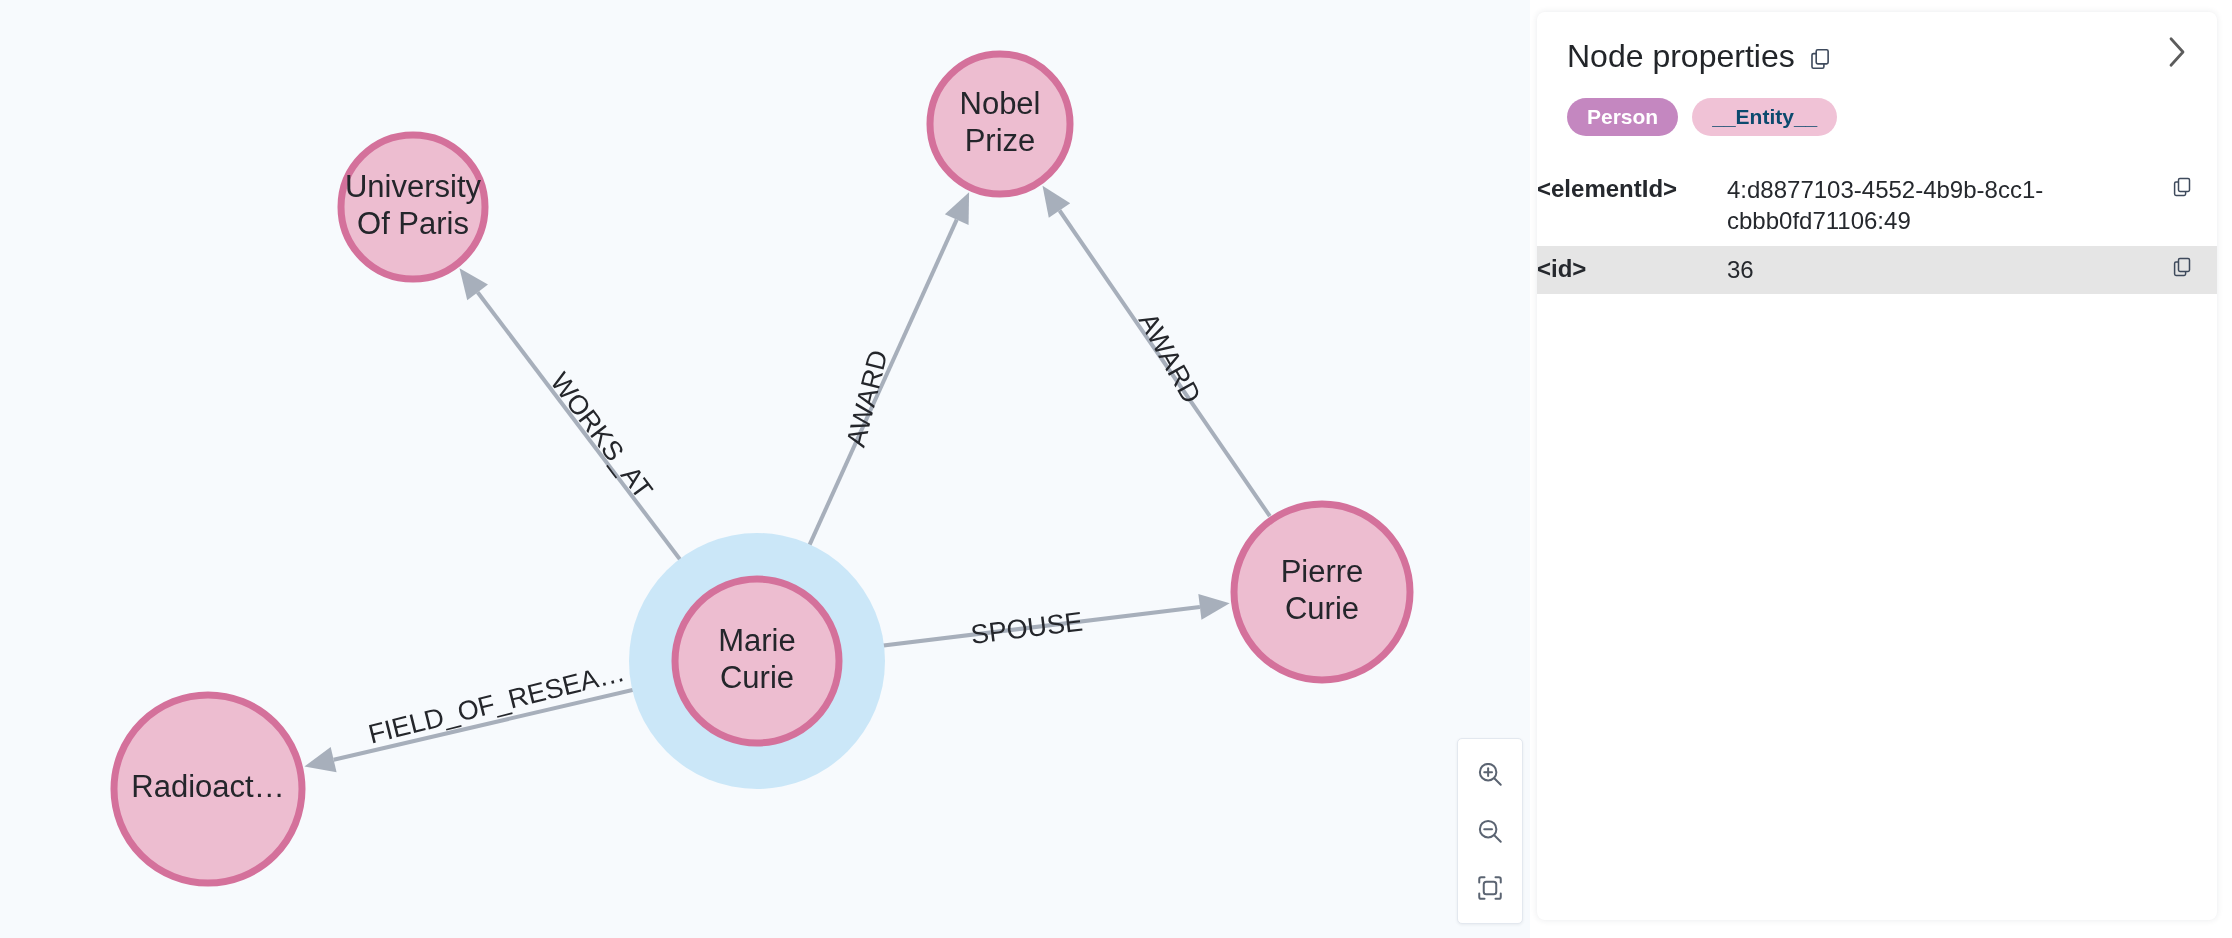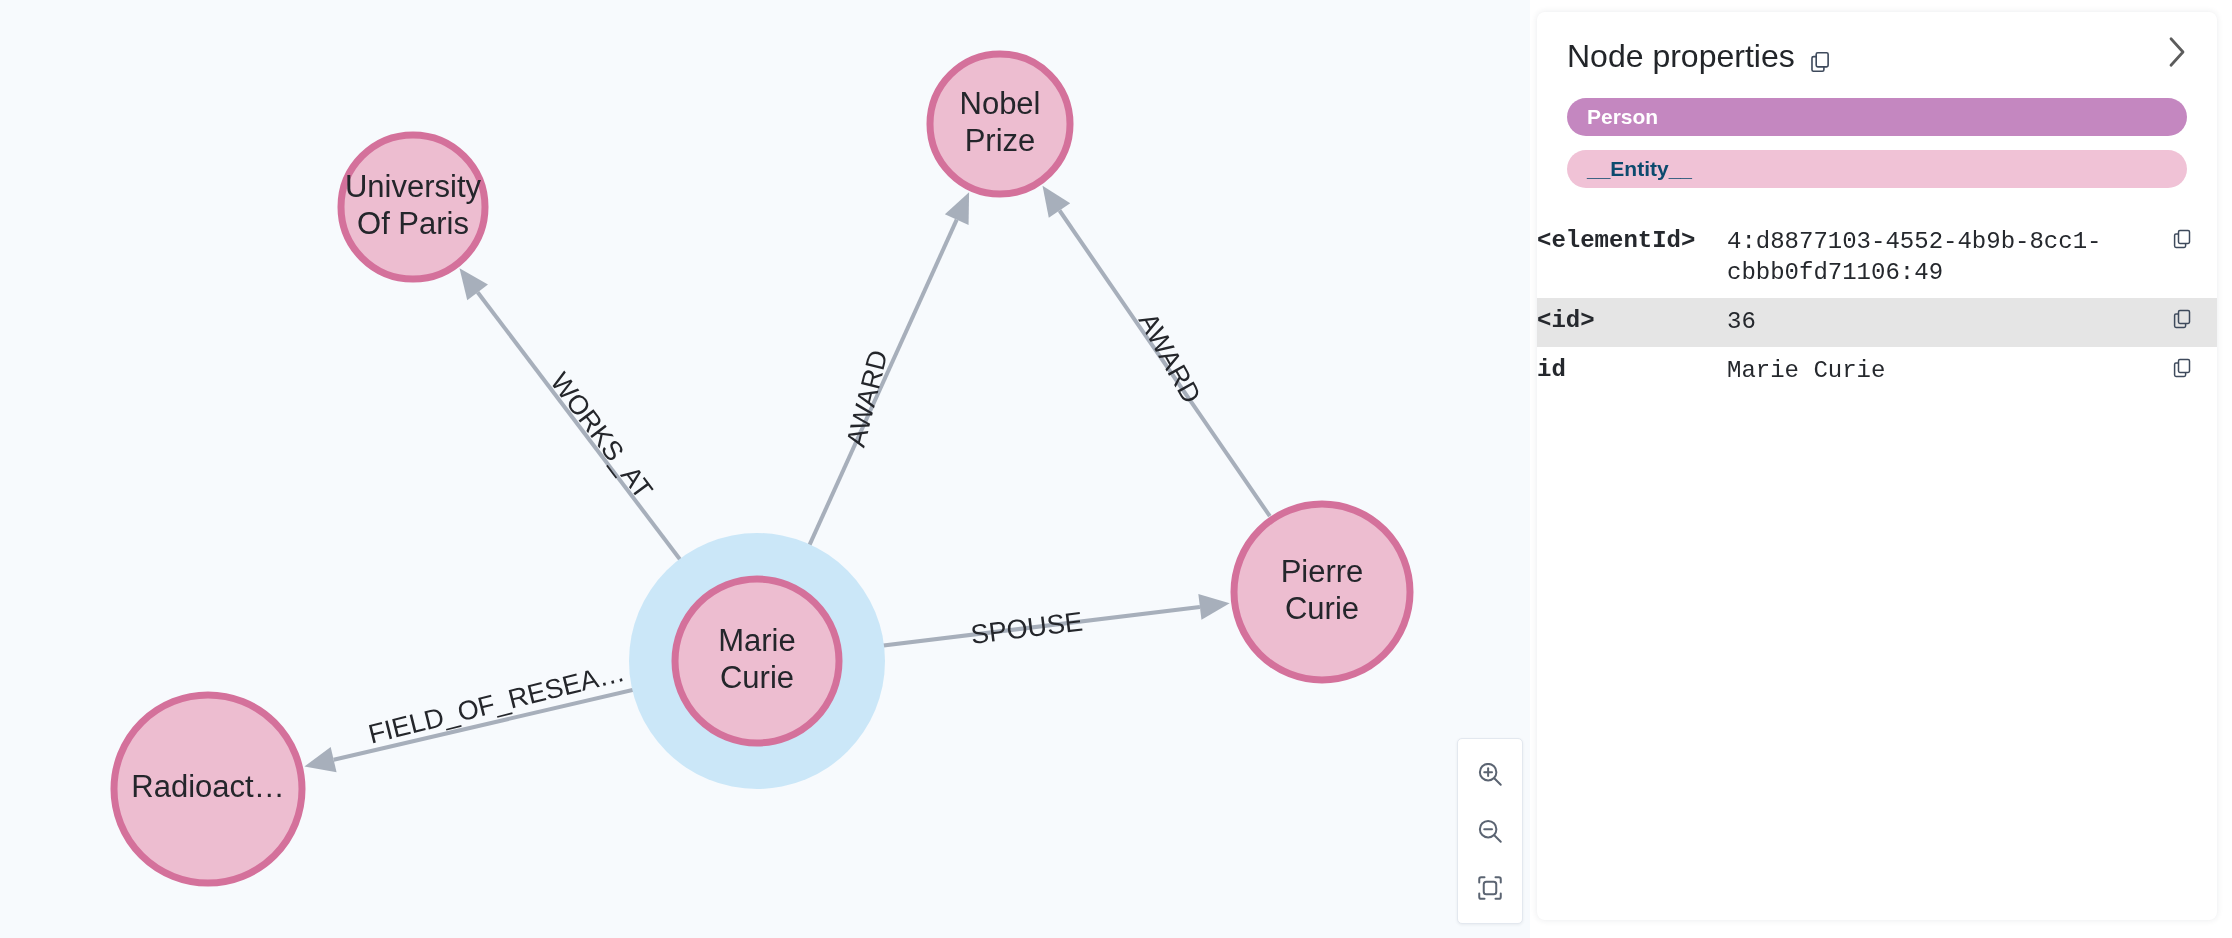--- a/index.html
+++ b/index.html
@@ -88,21 +88,21 @@
     background: #ffffff;
     border-radius: 8px;
     box-shadow: 0 0 6px rgba(40,50,70,0.10);
     box-sizing: border-box;
     overflow: hidden;
   }
   #panel-header {
     position: relative;
     padding: 28px 30px 0 30px;
     display: flex;
-    align-items: flex-end;
+    align-items: center;
   }
   #panel-title {
     font-size: 32px;
     color: #222529;
     font-weight: 400;
     line-height: 1;
   }
   #panel-title-copy-icon {
     margin-left: 12px;
     cursor: pointer;
@@ -117,21 +117,20 @@
     top: 20px;
     width: 44px; height: 44px;
     display: flex; align-items: center; justify-content: center;
     cursor: pointer;
   }
 
   #label-chips {
     display: flex;
     gap: 14px;
     padding: 26px 30px 0 30px;
-    flex-direction: column;
   }
   .chip {
     border-radius: 999px;
     padding: 7px 20px;
     font-size: 21px;
     font-weight: bold;
     line-height: 1.15;
     white-space: nowrap;
     cursor: pointer;
   }
@@ -140,21 +139,20 @@
     margin-top: 30px;
     width: 100%;
     border-collapse: collapse;
   }
   #props-table tr.alt { background: #e5e5e5; }
   #props-table td {
     vertical-align: top;
     padding: 9px 0;
     font-size: 24px;
     color: #25282d;
-    font-family: Liberation Mono, monospace;
   }
   td.prop-key {
     width: 190px;
     padding-left: 30px;
     font-weight: bold;
     white-space: nowrap;
   }
   td.prop-val {
     padding-right: 10px;
     line-height: 1.28;
@@ -291,25 +289,17 @@
 </svg></span></td>
           </tr>
           <tr class="alt">
             <td class="prop-key">&lt;id&gt;</td>
             <td class="prop-val">36</td>
             <td class="prop-copy"><span class="copy-icon"><svg width="24" height="24" viewBox="0 0 24 24" fill="none" stroke="#3e4a5c" stroke-width="1.5" stroke-linejoin="round">
   <rect x="8.5" y="3.5" width="11" height="13" rx="1.4"></rect>
   <path d="M15.6 16.5v2.6a1.4 1.4 0 0 1-1.4 1.4H6.0a1.4 1.4 0 0 1-1.4-1.4V8.4A1.4 1.4 0 0 1 6.0 7.0h2.5"></path>
 </svg></span></td>
           </tr>
-          <tr>
-            <td class="prop-key">id</td>
-            <td class="prop-val">Marie Curie</td>
-            <td class="prop-copy"><span class="copy-icon"><svg width="24" height="24" viewBox="0 0 24 24" fill="none" stroke="#3e4a5c" stroke-width="1.5" stroke-linejoin="round">
-  <rect x="8.5" y="3.5" width="11" height="13" rx="1.4"></rect>
-  <path d="M15.6 16.5v2.6a1.4 1.4 0 0 1-1.4 1.4H6.0a1.4 1.4 0 0 1-1.4-1.4V8.4A1.4 1.4 0 0 1 6.0 7.0h2.5"></path>
-</svg></span></td>
-          </tr>
         </tbody>
     </table>
 
   </div>
 </div>
 
 </body></html>

